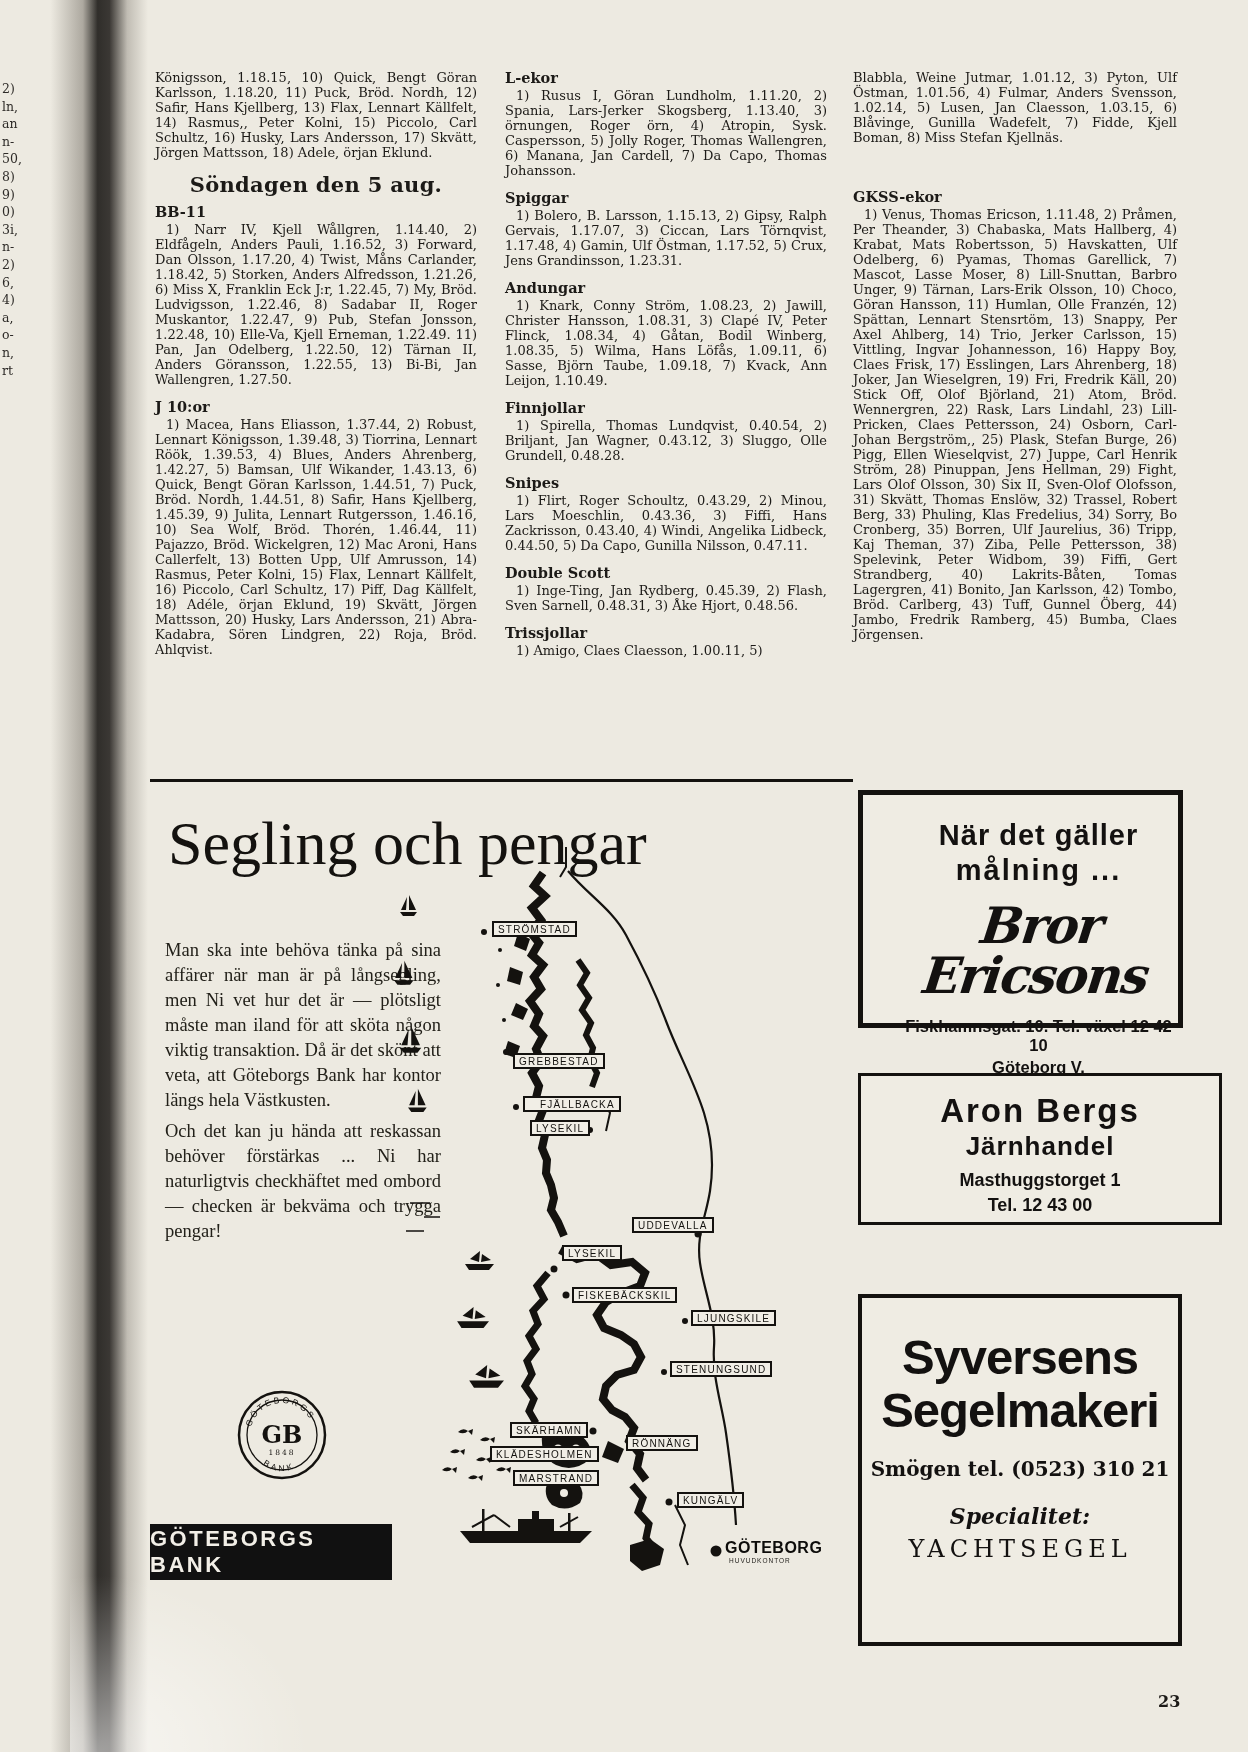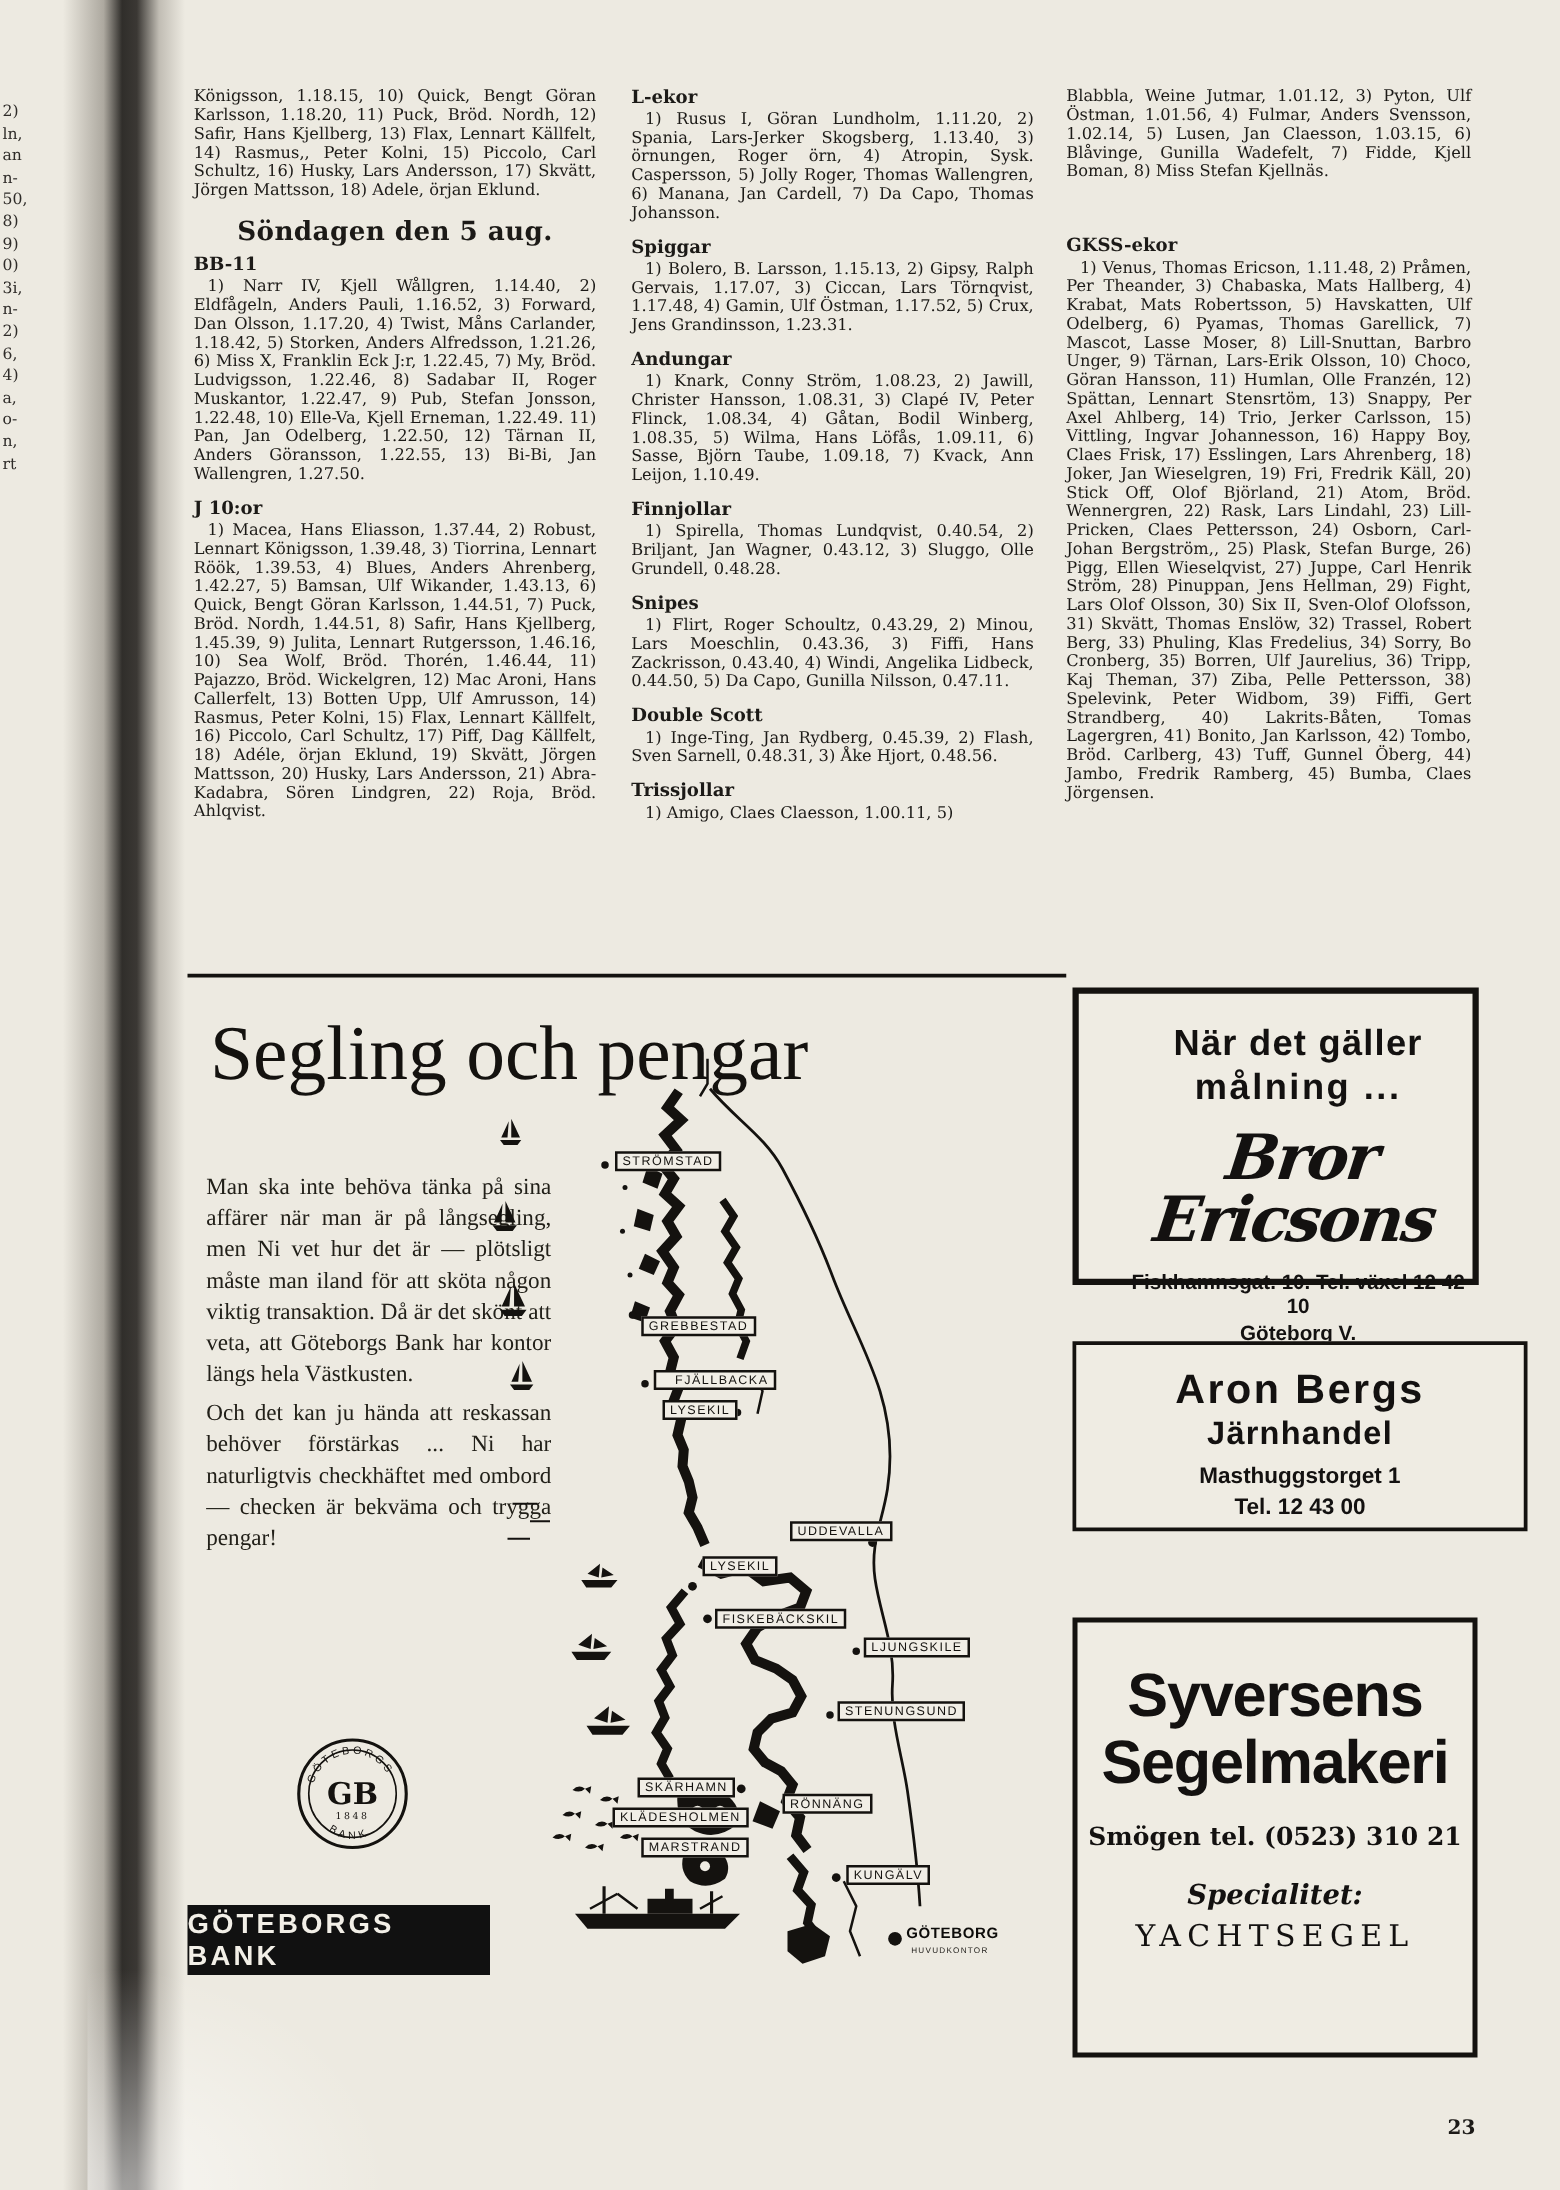--- a/index.html
+++ b/index.html
@@ -36,21 +36,21 @@
   .bankbox{position:absolute;left:150px;top:1524px;width:242px;height:56px;background:#111;
     color:#f2efe7;display:flex;align-items:center;justify-content:center;
     font-family:"Liberation Sans",sans-serif;font-weight:bold;font-size:22px;letter-spacing:2.5px;}
   
   .map{position:absolute;left:380px;top:845px;width:420px;height:740px;}
   .map svg{position:absolute;left:0;top:0;}
   .mlabel{position:absolute;font-family:"Liberation Sans",sans-serif;font-size:10px;
     letter-spacing:1.2px;color:#14120f;background:#f1eee6;border:2px solid #14120f;
     padding:1px 4px 0;white-space:nowrap;}
   .citylabel{position:absolute;font-family:"Liberation Sans",sans-serif;font-weight:bold;
-    font-size:12px;letter-spacing:.5px;color:#0d0c0a;white-space:nowrap;}
+    font-size:16px;letter-spacing:.5px;color:#0d0c0a;white-space:nowrap;}
   .citysub{position:absolute;font-family:"Liberation Sans",sans-serif;font-size:6.5px;
     letter-spacing:1px;color:#24221e;white-space:nowrap;}
   
   .adbox{position:absolute;background:#efece3;text-align:center;
     font-family:"Liberation Sans",sans-serif;color:#131110;}
   #ad-paint{left:858px;top:790px;width:325px;height:238px;border:5px solid #14120f;box-sizing:border-box;padding-left:36px;}
   #ad-paint .l1{margin-top:24px;font-size:29px;font-weight:bold;letter-spacing:1px;}
   #ad-paint .l2{font-size:29px;font-weight:bold;letter-spacing:2px;margin-top:2px;}
   #ad-paint .script{margin-top:14px;font-family:"DejaVu Serif",serif;font-style:italic;
     font-weight:bold;font-size:50px;letter-spacing:-2px;transform:skewX(-7deg);line-height:1;}

